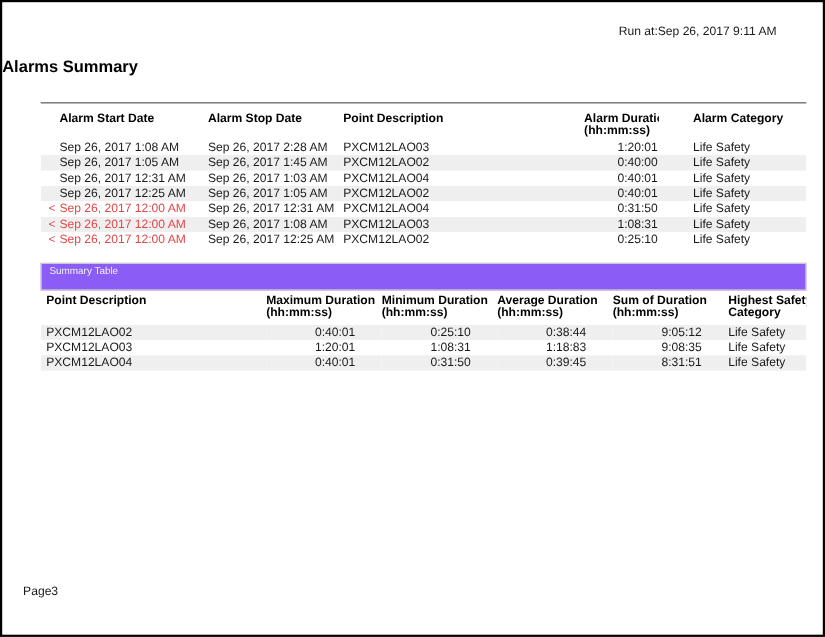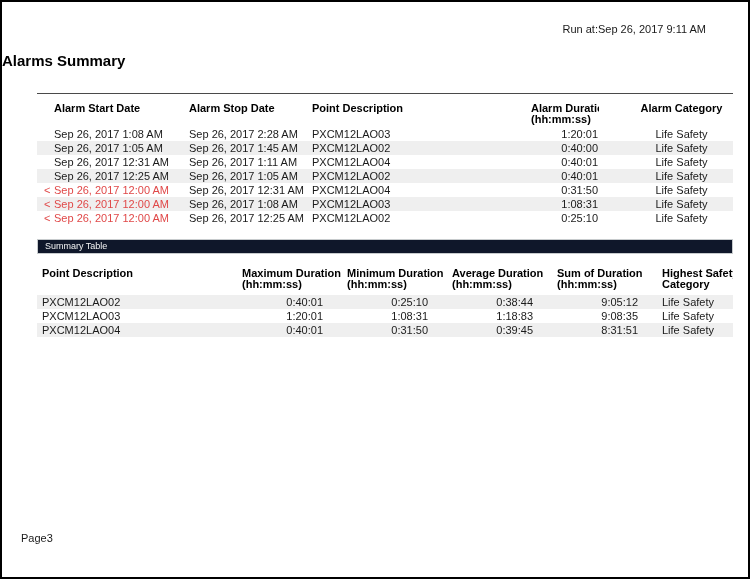--- a/index.html
+++ b/index.html
@@ -34,35 +34,35 @@
   }
   thead th { font-weight:bold; vertical-align:top; color:#000;margin-top:12px; }
   thead th div { line-height:11px; white-space:nowrap; }
   .t1 thead th { height:33px; padding-top:9px; }
   .t2 thead th { height:31px; padding-top:4px; }
 
   
   .t1 th:nth-child(1), .t1 td:nth-child(1) { padding-left:17px; }
   .t1 td:nth-child(1) { position:relative; }
   .t1 td:nth-child(4) { text-align:right; padding-right:1px; }
-  .t1 th:nth-child(5), .t1 td:nth-child(5) { padding-left:31px;text-align:center; }
+  .t1 th:nth-child(5), .t1 td:nth-child(5) { padding-left:31px; }
   .t1 tbody tr:nth-child(even) { background:#efefef; }
   .t1 tr.flagged td:nth-child(1) { color:#e04848; }
   .flag { position:absolute; left:7px; top:0; }
 
   
   .t2 th:nth-child(1), .t2 td:nth-child(1) { padding-left:5px; }
   .t2 td:nth-child(n+2):nth-child(-n+5) { text-align:right; padding-right:24px; }
   .t2 th:nth-child(6), .t2 td:nth-child(6) { padding-left:0px; }
   .t2 tbody tr:nth-child(odd) { background:#efefef; }
 
   .summary-bar {
-    position:absolute; left:35px; top:237px; width:696px; height:15px;
+    position:absolute; left:35px; top:237px; width:696px; height:25px;
     box-sizing:border-box;
-    background:#0f172a;
+    background:#8b5cf6;
     border:1px solid #c7cbcd;
     color:#f2f3f3;
     font-size:9px; line-height:13px;
     padding-left:7px;
     white-space:nowrap;
   }
   .page-number {
     position:absolute; left:19px; top:530px;
     font-size:11px; color:#1a1a1a;
   }
@@ -119,21 +119,21 @@
           </tr>
           <tr>
             <td>Sep 26, 2017 1:05 AM</td>
             <td>Sep 26, 2017 1:45 AM</td>
             <td>PXCM12LAO02</td>
             <td>0:40:00</td>
             <td>Life Safety</td>
           </tr>
           <tr>
             <td>Sep 26, 2017 12:31 AM</td>
-            <td>Sep 26, 2017 1:11 AM</td>
+            <td>Sep 26, 2017 1:03 AM</td>
             <td>PXCM12LAO04</td>
             <td>0:40:01</td>
             <td>Life Safety</td>
           </tr>
           <tr>
             <td>Sep 26, 2017 12:25 AM</td>
             <td>Sep 26, 2017 1:05 AM</td>
             <td>PXCM12LAO02</td>
             <td>0:40:01</td>
             <td>Life Safety</td>

